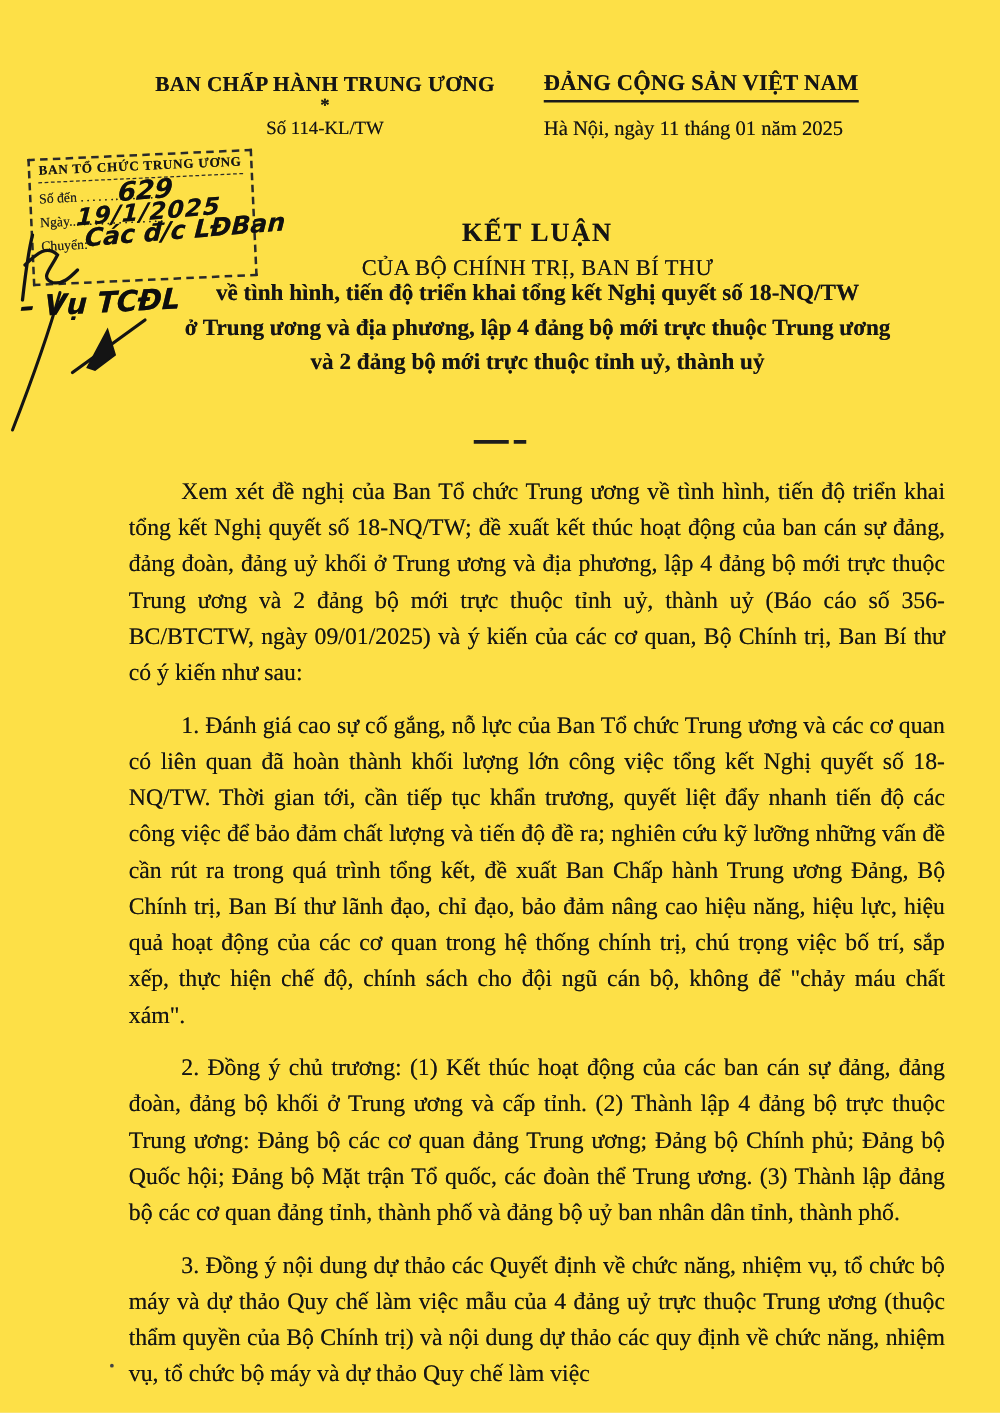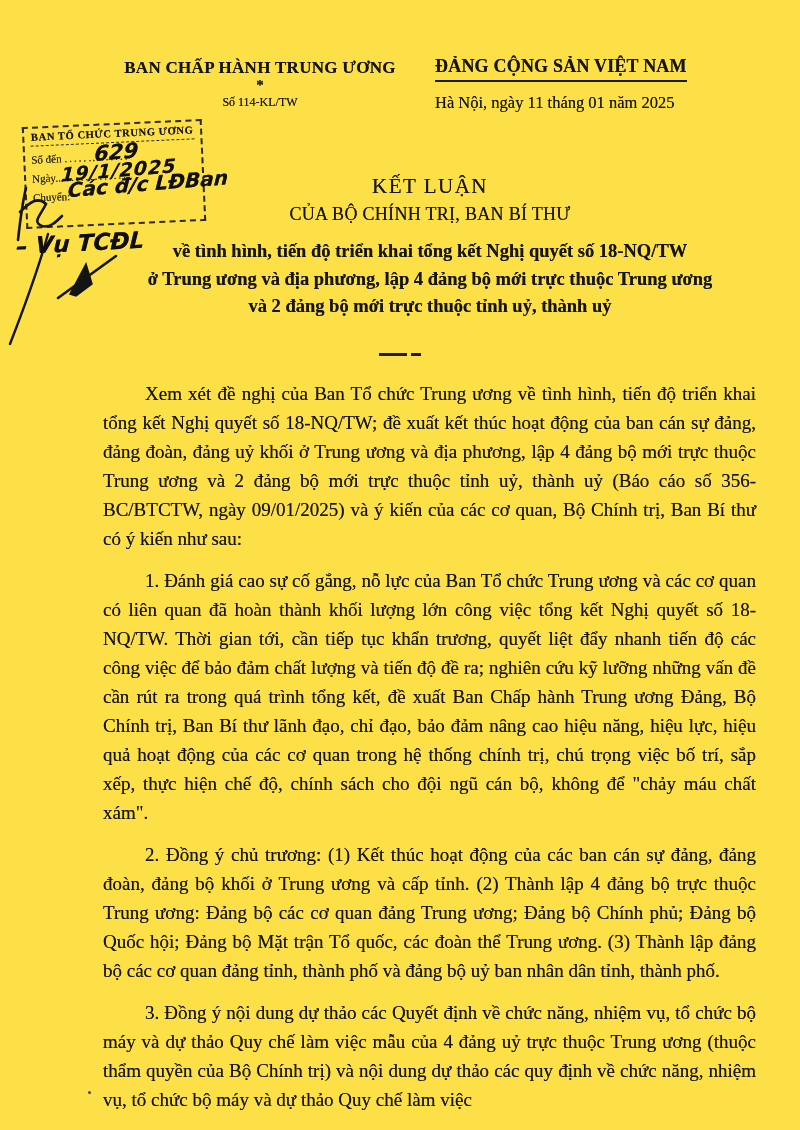--- a/index.html
+++ b/index.html
@@ -12,21 +12,21 @@
   .page{
     position:relative;width:800px;height:1130px;
     background:#fde047;overflow:hidden;
     text-shadow:0 0 .4px rgba(10,10,10,.65);
   }
 
   
   .hdr-left{position:absolute;left:110px;top:58px;width:300px;text-align:center;}
   .org-name{font-size:17px;font-weight:bold;letter-spacing:.3px;white-space:nowrap;}
   .star-sep{font-size:15px;font-weight:bold;line-height:10px;margin-top:2px;}
-  .doc-number{font-size:12px;margin-top:5px;}
+  .doc-number{font-size:15px;margin-top:5px;}
   .hdr-right{position:absolute;left:435px;top:56px;width:330px;text-align:left;}
   .party-name{display:inline-block;font-size:18px;font-weight:bold;letter-spacing:.2px;
     border-bottom:2.5px solid #1b1b1b;padding-bottom:3px;white-space:nowrap;}
   .place-date{font-size:16.5px;margin-top:11px;white-space:nowrap;}
 
   
   .stamp{
     position:absolute;left:24px;top:123px;width:180px;height:102px;
     border:2px dashed #2a2a2a;transform:rotate(-2.6deg);
     padding:3px 6px 0 6px;box-sizing:border-box;
@@ -45,23 +45,23 @@
   .v-chuyen{position:absolute;left:34px;top:-12px;font-size:20px;}
   .margin-note{
     position:absolute;left:16px;top:230px;font-size:23px;
     font-family:"DejaVu Sans", sans-serif;font-style:italic;font-weight:bold;
     transform:rotate(-3deg) skewX(-6deg);white-space:nowrap;color:#0e0e0e;
   }
   .scribble{position:absolute;}
 
   
   .title-block{position:absolute;left:60px;top:174px;width:740px;text-align:center;}
-  .title-main{font-size:21px;font-weight:normal;letter-spacing:1.5px;}
+  .title-main{font-size:21px;font-weight:bold;letter-spacing:1.5px;}
   .title-author{font-size:18px;margin-top:5px;letter-spacing:.3px;}
-  .subject{position:absolute;left:70px;top:238px;width:720px;text-align:center;
+  .subject{position:absolute;left:70px;top:222px;width:720px;text-align:center;
     font-size:18.5px;font-weight:bold;line-height:27.5px;}
   .divider{position:absolute;left:0;top:344px;width:100%;text-align:center;}
   .divider .d1,.divider .d2{display:inline-block;height:3px;background:#1d1d1d;vertical-align:middle;}
   .divider .d1{width:28px;margin-right:4px;}
   .divider .d2{width:10px;}
 
   
   .body-text{position:absolute;left:103px;top:379px;width:653px;}
   .body-text p{
     margin:0 0 13px 0;font-size:19px;line-height:29px;

